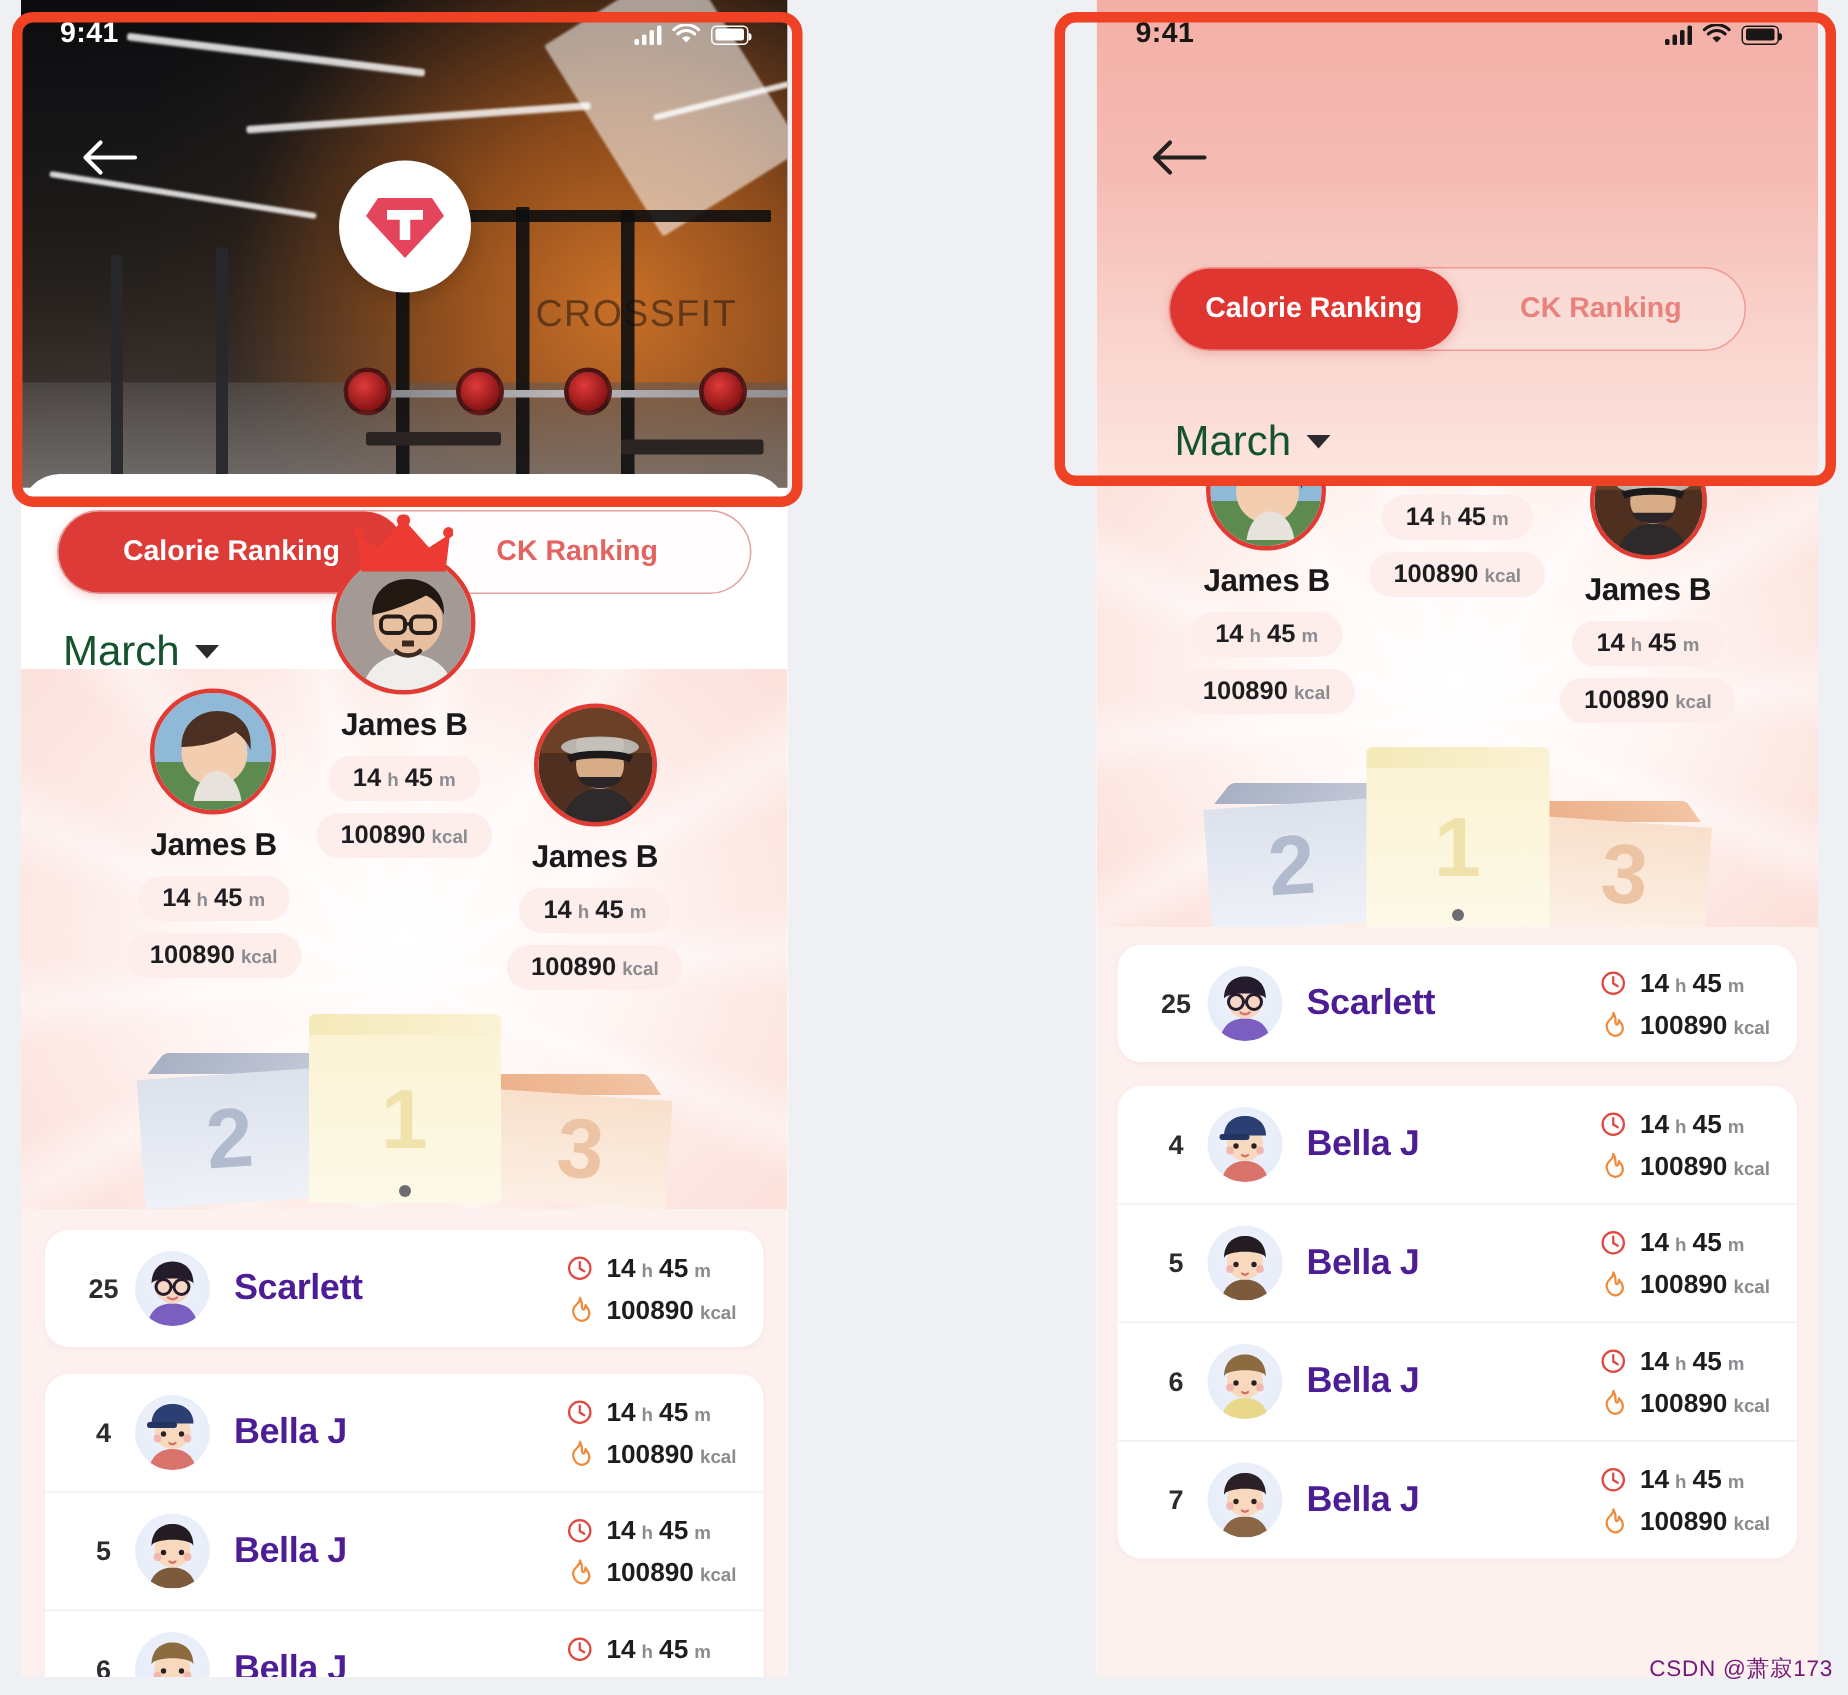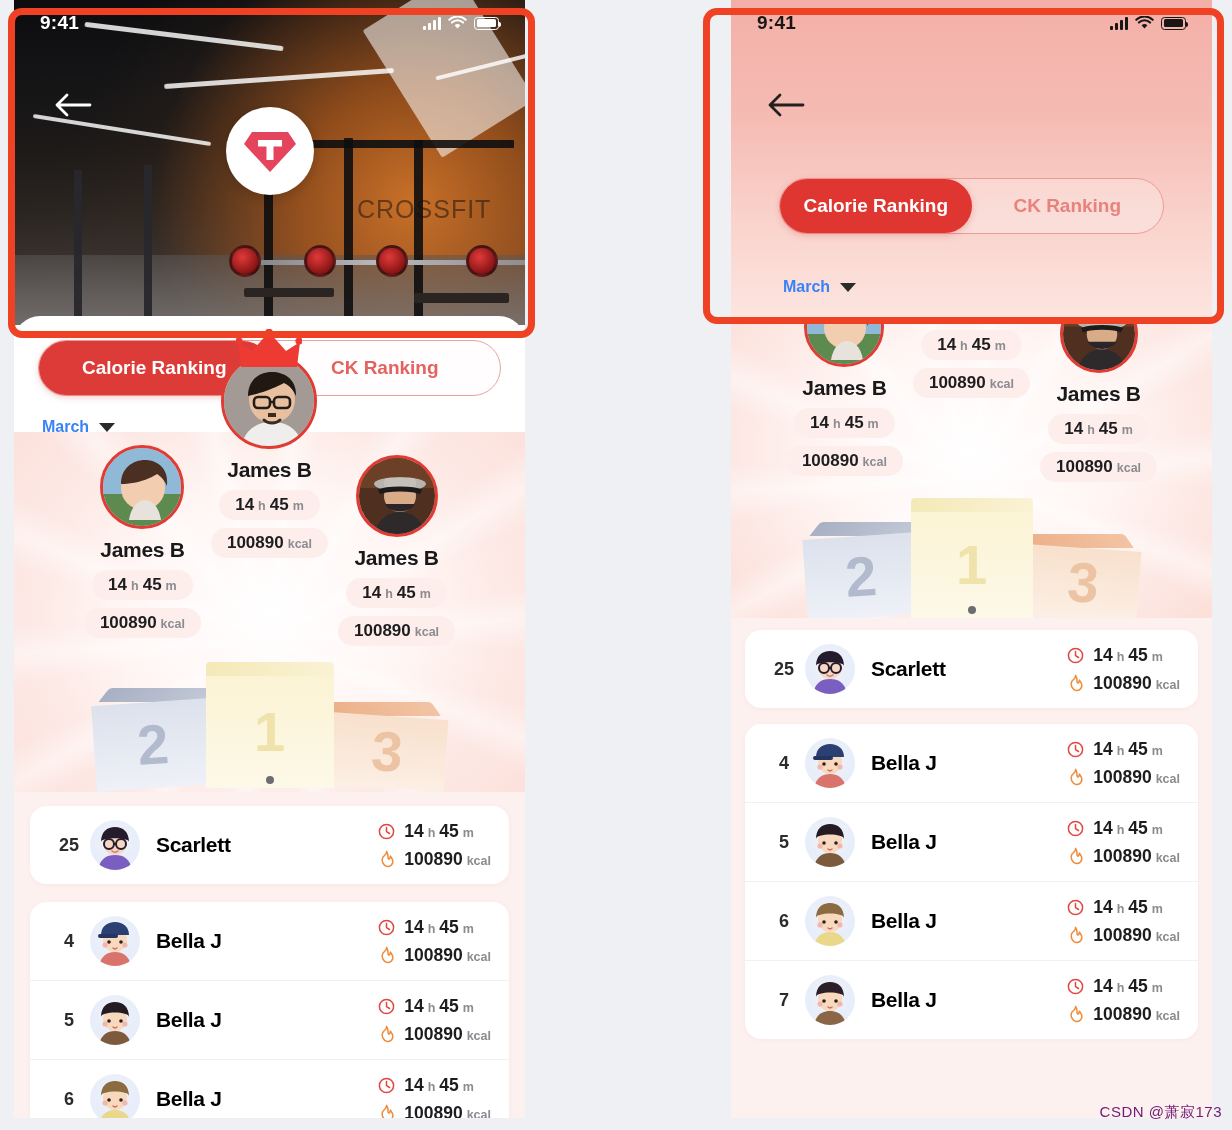--- a/index.html
+++ b/index.html
@@ -137,21 +137,21 @@
     font-size: 19px; font-weight: 700; color: #e2635f; cursor: pointer; border-radius: 40px;
   }
   .seg .seg-btn.active { background: #dd3b38; color: #fff; box-shadow: 0 2px 7px rgba(200,50,50,.28); }
   #left-seg { margin: 24px 24px 0 24px; }
   #right-seg { margin: 18px 24px 0 24px; border-color: #f09a95; background: rgba(255,255,255,.25); }
   #right-seg .seg-btn { color: #e8827d; }
   #right-seg .seg-btn.active { background: #e03632; color: #fff; }
 
   
   .month-row { display: flex; align-items: center; gap: 10px; cursor: pointer; }
-  .month-row .m-label { font-size: 16px; font-weight: 700; color: #3b82f6; }
+  .month-row .m-label { font-size: 28px; font-weight: 400; color: #14532d; }
   .caret { width: 0; height: 0; border-left: 8px solid transparent;
            border-right: 8px solid transparent; border-top: 9px solid #2b2b2e; }
   #left-month { margin: 22px 0 0 28px; }
   #right-month { margin: 22px 0 0 26px; }
 
   
   .podium-area { position: relative; width: 100%; }
   .podium-bg {
     position: absolute; inset: 0;
     background: radial-gradient(ellipse 62% 76% at 50% 50%, #ffffff 0%, #fff6f4 46%, #fdeae6 72%, #fce2dd 100%);
@@ -220,21 +220,21 @@
   .row {
     display: flex; align-items: center; padding: 14px 18px; cursor: pointer;
   }
   .row + .row { border-top: 1px solid #f1f1f3; }
   .rank { width: 42px; text-align: center; font-size: 18px; font-weight: 600; color: #2c2c2f; flex: none; }
   .r-avatar {
     width: 50px; height: 50px; border-radius: 50%; flex: none;
     background: radial-gradient(circle at 50% 40%, #eef2fb, #e4ebf8);
     overflow: hidden; position: relative; margin-right: 16px;
   }
-  .r-name { flex: 1; font-size: 21px; font-weight: 700; color: #000000; letter-spacing: -.3px; }
+  .r-name { flex: 1; font-size: 24px; font-weight: 700; color: #4c1d95; letter-spacing: -.3px; }
   .r-stats { display: flex; flex-direction: column; gap: 7px; flex: none; }
   .stat-line { display: flex; align-items: center; gap: 9px; }
   .stat-line .txt { display: flex; align-items: baseline; gap: 4px; }
   .stat-line .v { font-size: 17.5px; font-weight: 700; color: #1d1d1f; }
   .stat-line .u { font-size: 12.5px; font-weight: 600; color: #8b8b90; }
 
   
   .right-head {
     position: absolute; left: 0; top: 0; width: 100%; height: 318px;
     background: linear-gradient(180deg, #f3afa7 0%, #f5bcb4 38%, #f9d2cb 68%, #fde5e0 100%);

